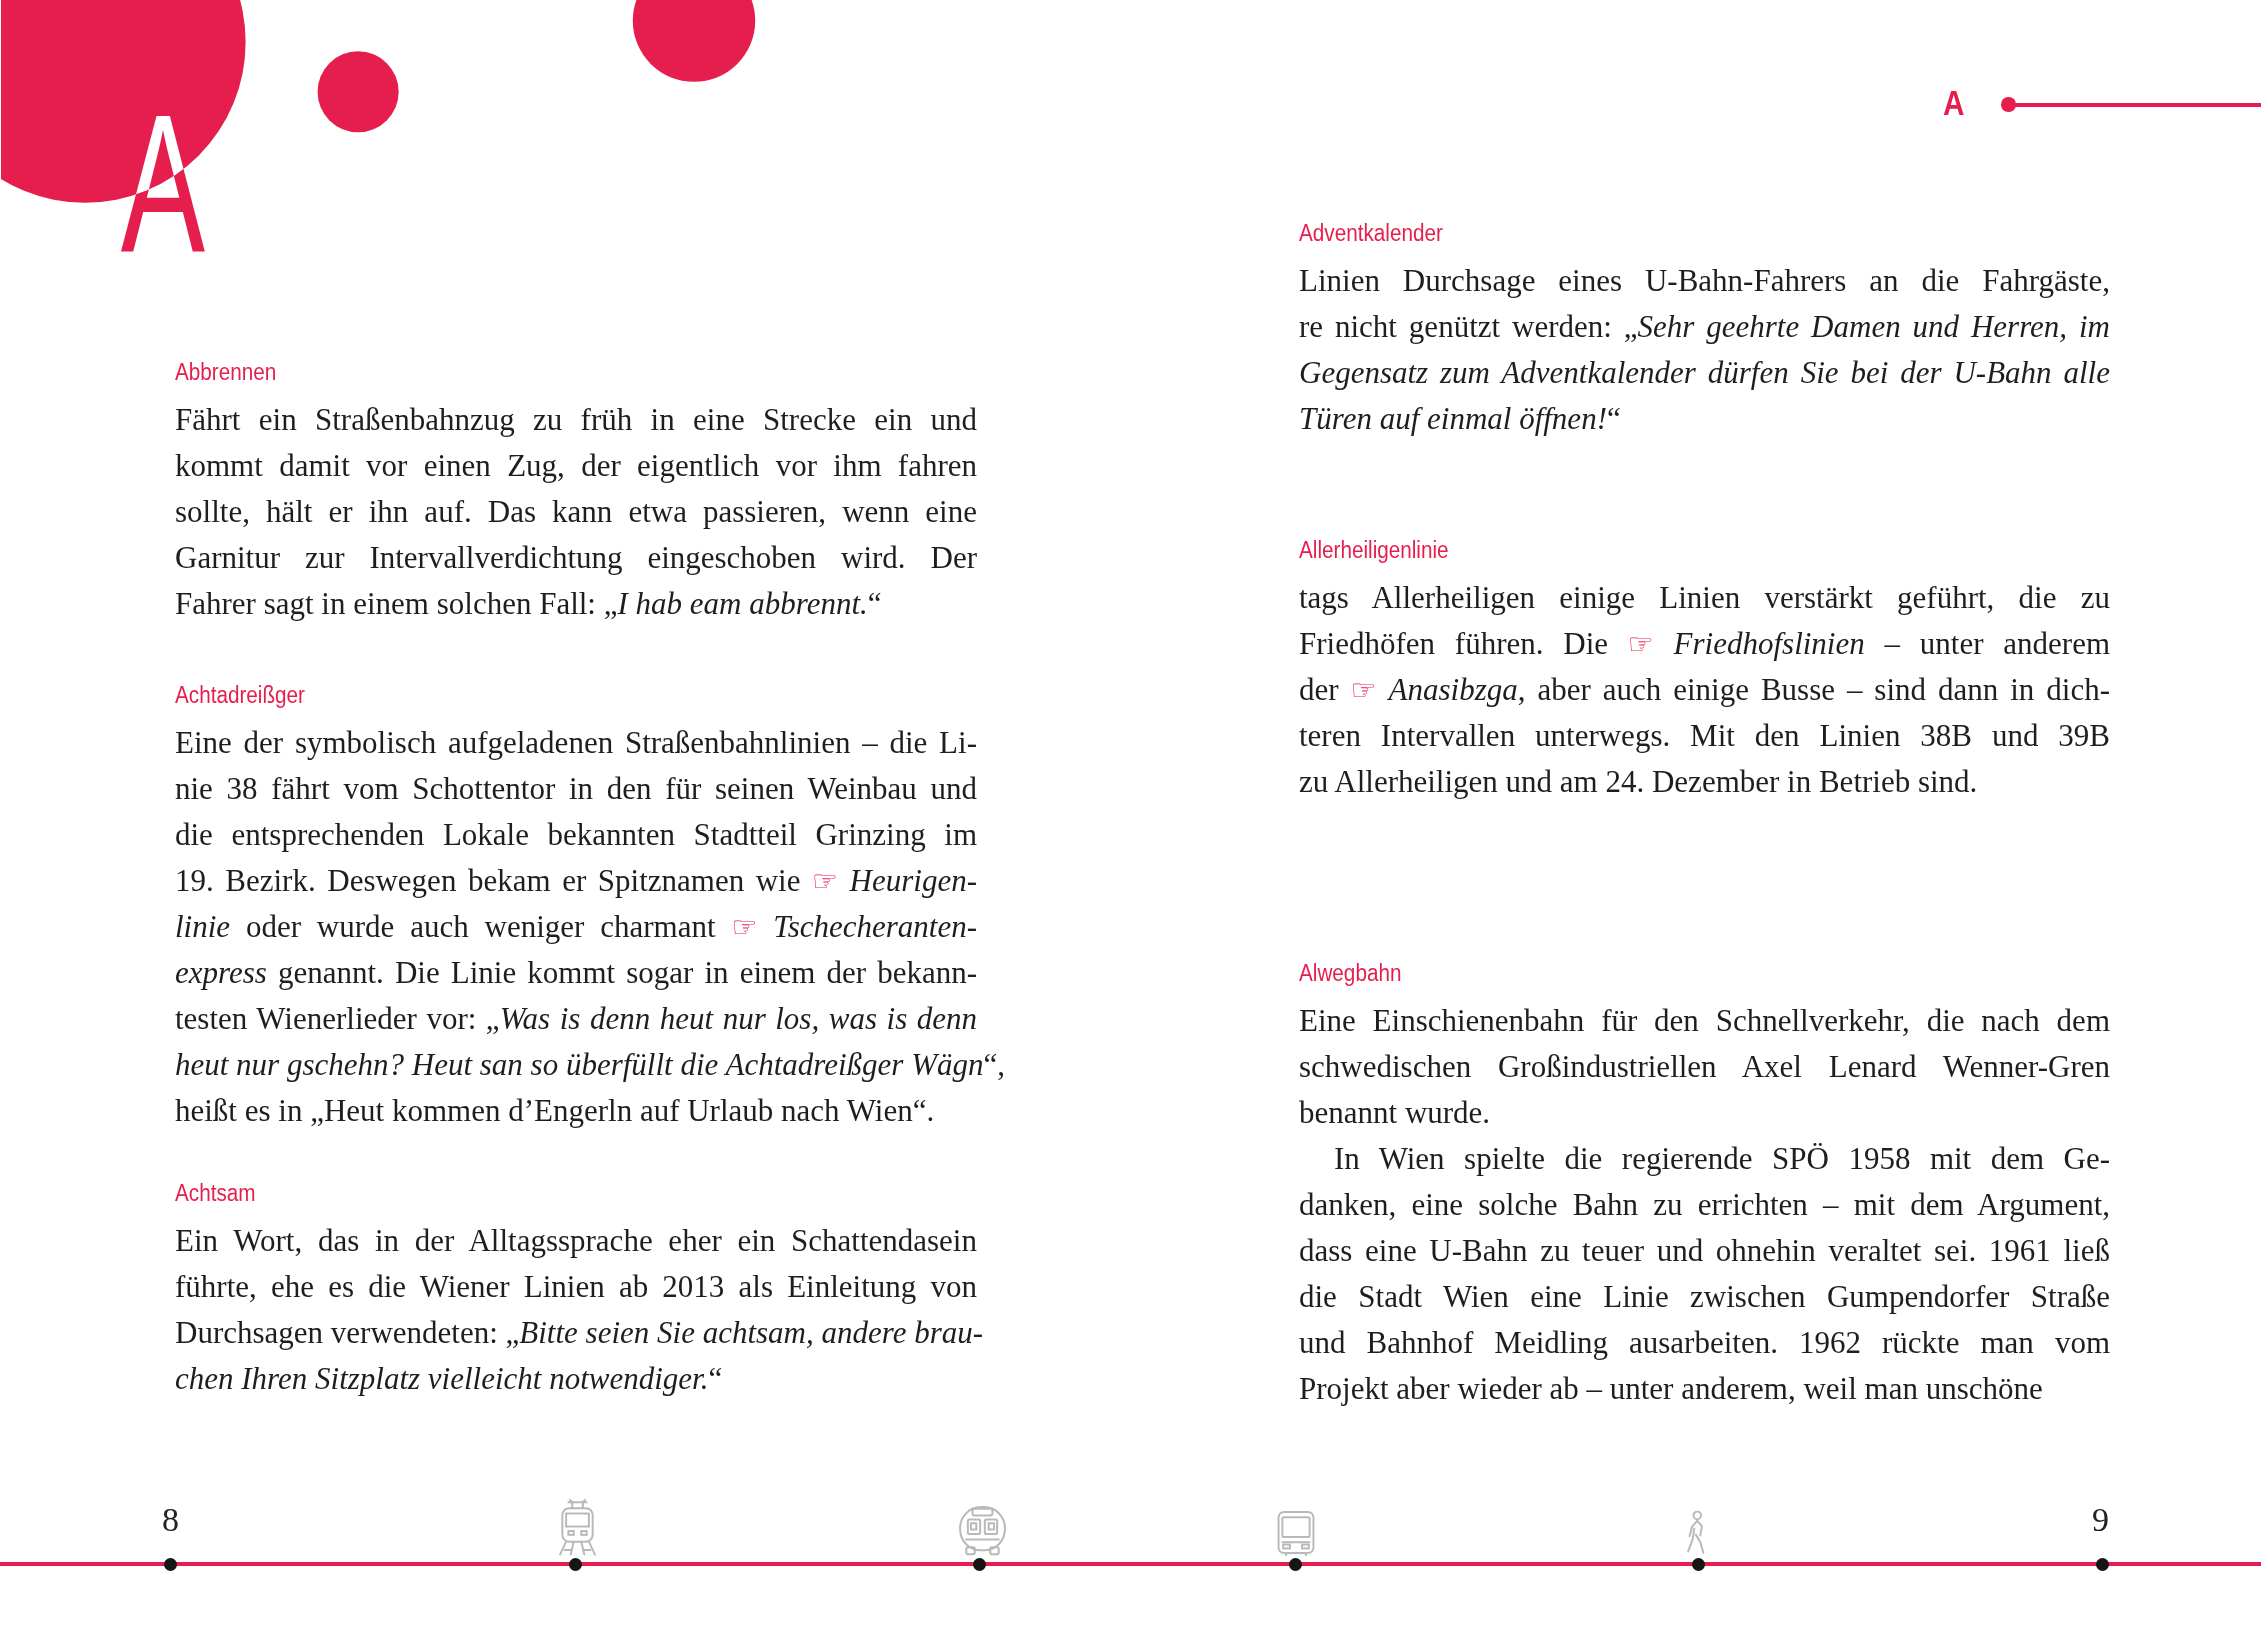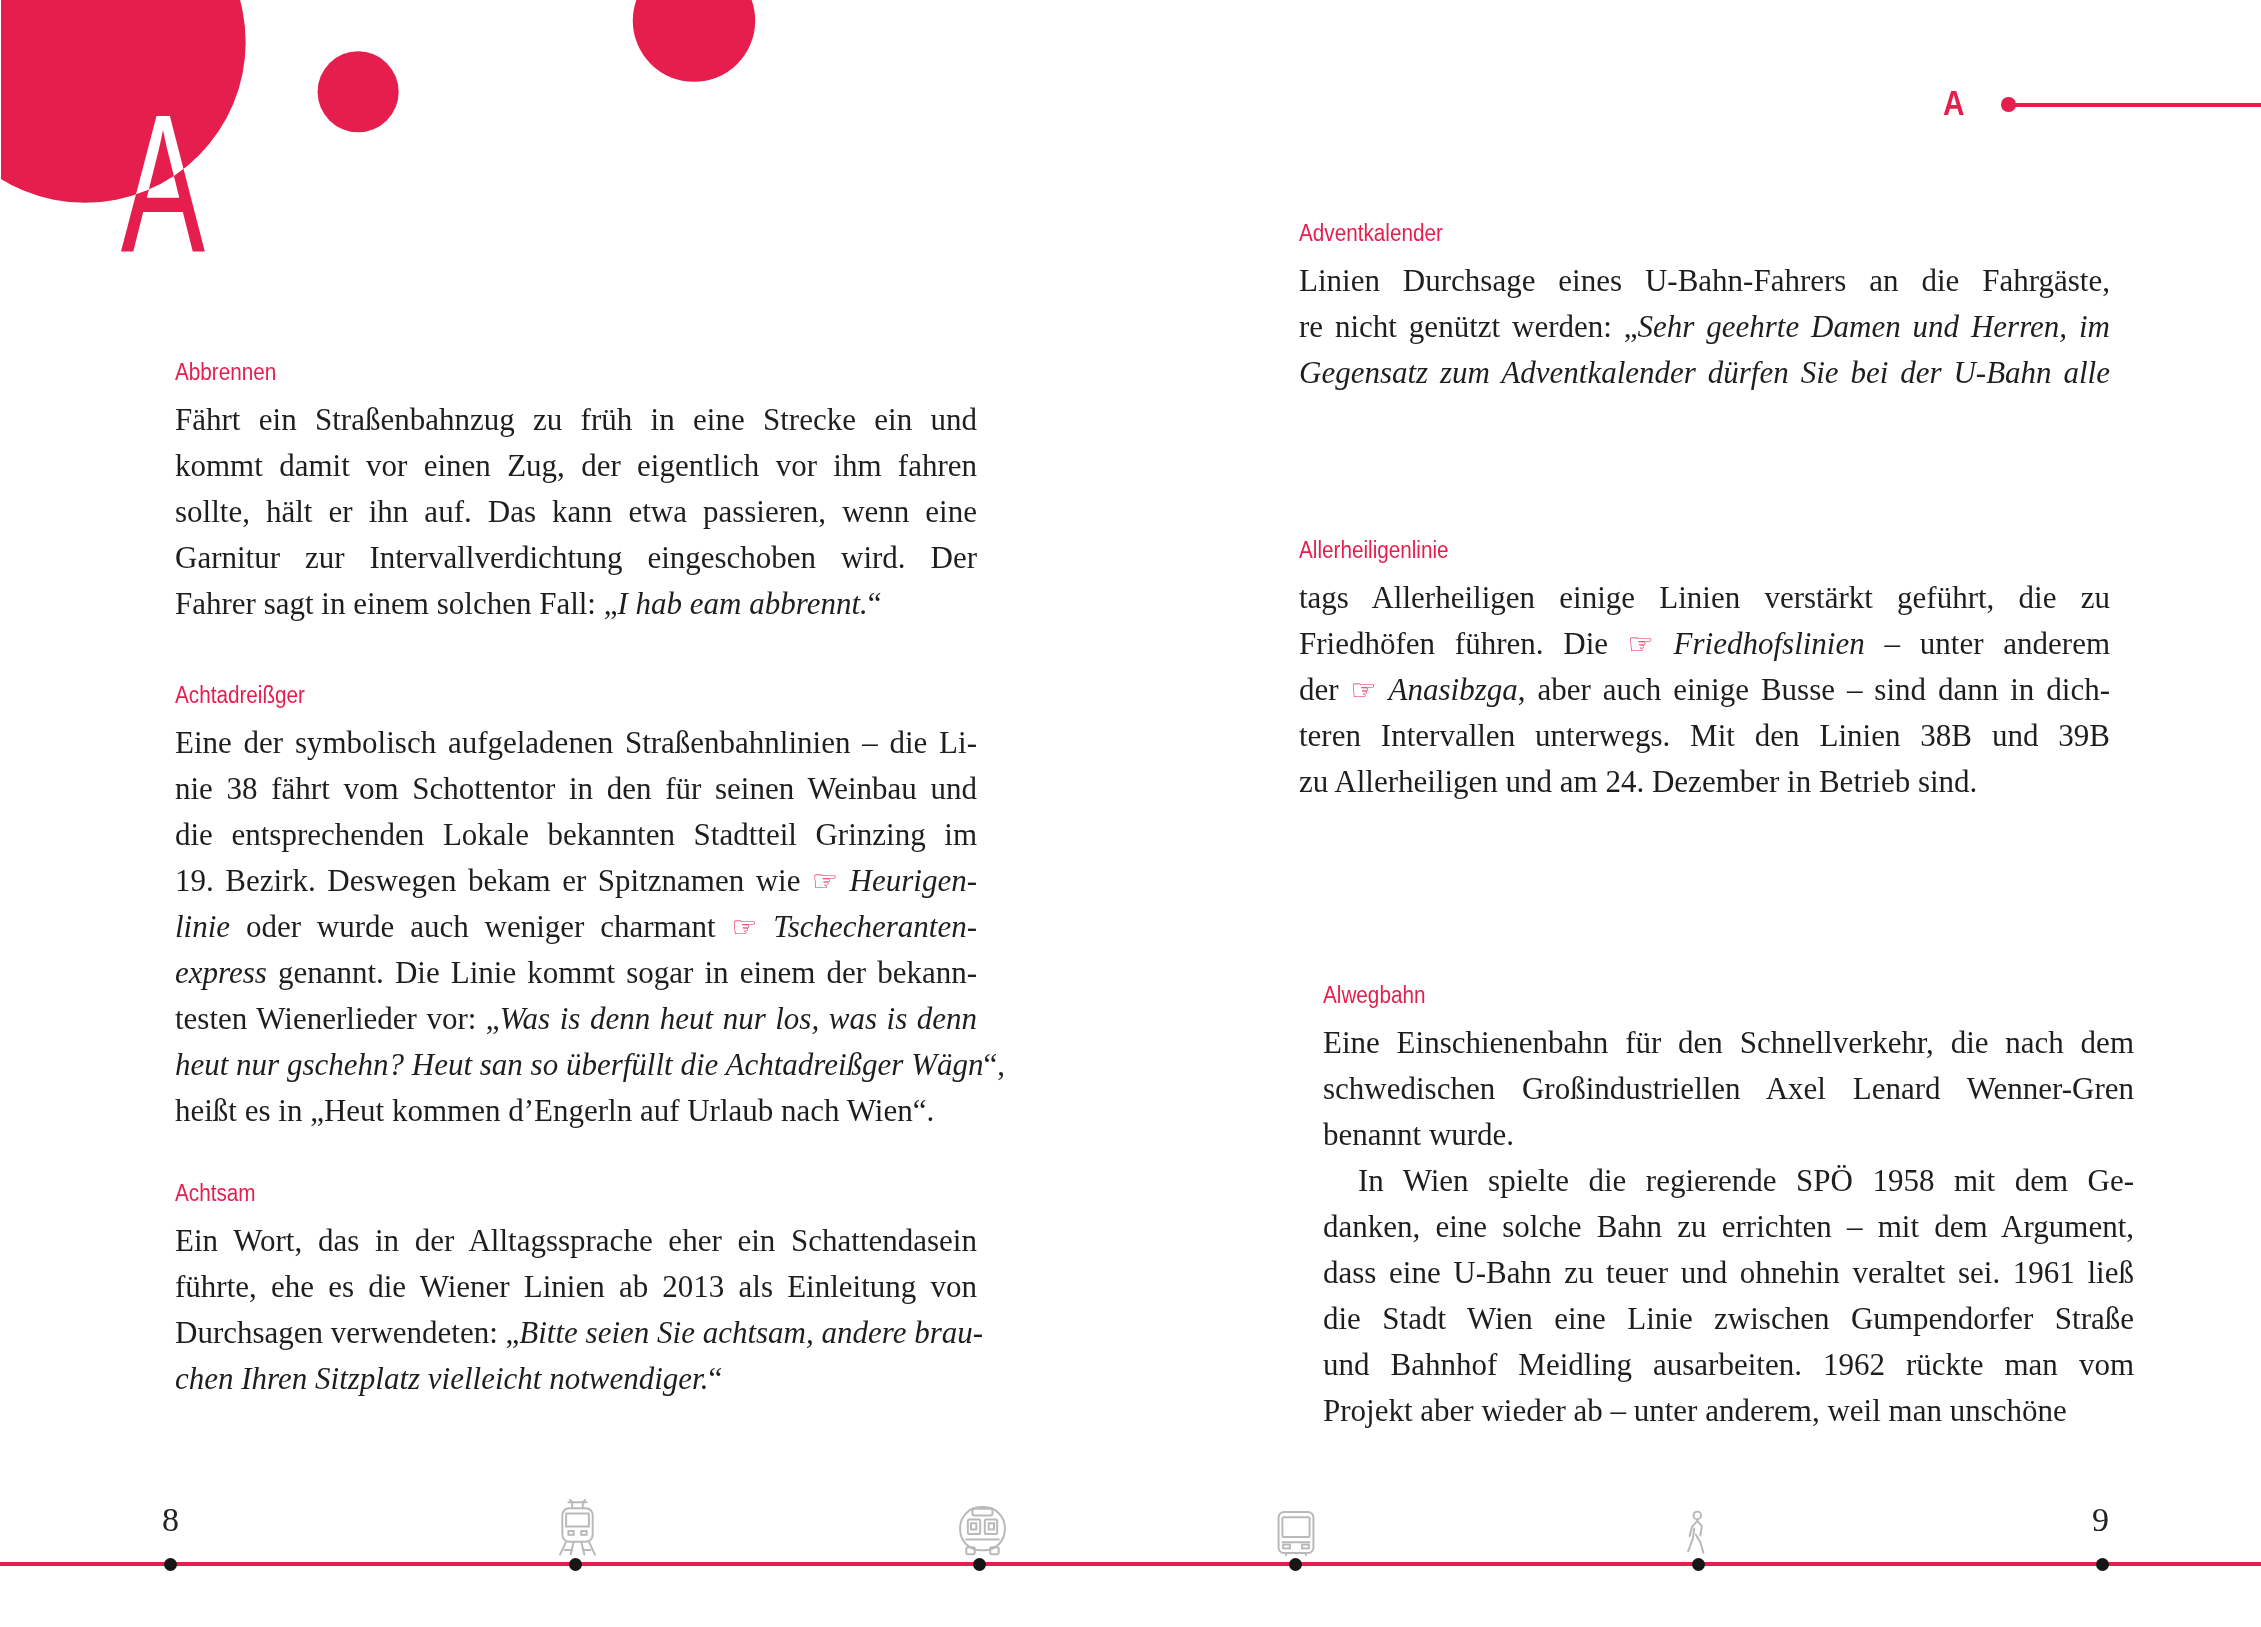--- a/index.html
+++ b/index.html
@@ -99,33 +99,34 @@
         </div>
       </div>
     </div>
   <div id="right-entries">
       <div class="entry right" style="left: 1299px; top: 214px;">
         <div class="entry-heading"><span class="hx">Adventkalender</span></div>
         <div class="entry-body">
           <div class="bline"><span>Linien Durchsage eines U-Bahn-Fahrers an die Fahrgäste,</span></div>
           <div class="bline"><span>re nicht genützt werden: „</span><span class="it">Sehr geehrte Damen und Herren, im</span></div>
           <div class="bline"><span class="it">Gegensatz zum Adventkalender dürfen Sie bei der U-Bahn alle</span></div>
+          <div class="bline last"><span class="it">Türen auf einmal öffnen!</span><span>“</span></div>
         </div>
       </div>
       <div class="entry right" style="left: 1299px; top: 531px;">
         <div class="entry-heading"><span class="hx">Allerheiligenlinie</span></div>
         <div class="entry-body">
           <div class="bline"><span>tags Allerheiligen einige Linien verstärkt geführt, die zu</span></div>
           <div class="bline"><span>Friedhöfen führen. Die </span><span class="manicule">☞</span><span> </span><span class="it">Friedhofslinien</span><span> – unter anderem</span></div>
           <div class="bline"><span>der </span><span class="manicule">☞</span><span> </span><span class="it">Anasibzga</span><span>, aber auch einige Busse – sind dann in dich-</span></div>
           <div class="bline"><span>teren Intervallen unterwegs. Mit den Linien 38B und 39B</span></div>
           <div class="bline last"><span>zu Allerheiligen und am 24. Dezember in Betrieb sind.</span></div>
         </div>
       </div>
-      <div class="entry right" style="left: 1299px; top: 976px; margin-left: 24px;">
+      <div class="entry right" style="left: 1299px; top: 954px;">
         <div class="entry-heading"><span class="hx">Alwegbahn</span></div>
         <div class="entry-body">
           <div class="bline"><span>Eine Einschienenbahn für den Schnellverkehr, die nach dem</span></div>
           <div class="bline"><span>schwedischen Großindustriellen Axel Lenard Wenner-Gren</span></div>
           <div class="bline last"><span>benannt wurde.</span></div>
           <div class="bline ind"><span>In Wien spielte die regierende SPÖ 1958 mit dem Ge-</span></div>
           <div class="bline"><span>danken, eine solche Bahn zu errichten – mit dem Argument,</span></div>
           <div class="bline"><span>dass eine U-Bahn zu teuer und ohnehin veraltet sei. 1961 ließ</span></div>
           <div class="bline"><span>die Stadt Wien eine Linie zwischen Gumpendorfer Straße</span></div>
           <div class="bline"><span>und Bahnhof Meidling ausarbeiten. 1962 rückte man vom</span></div>

